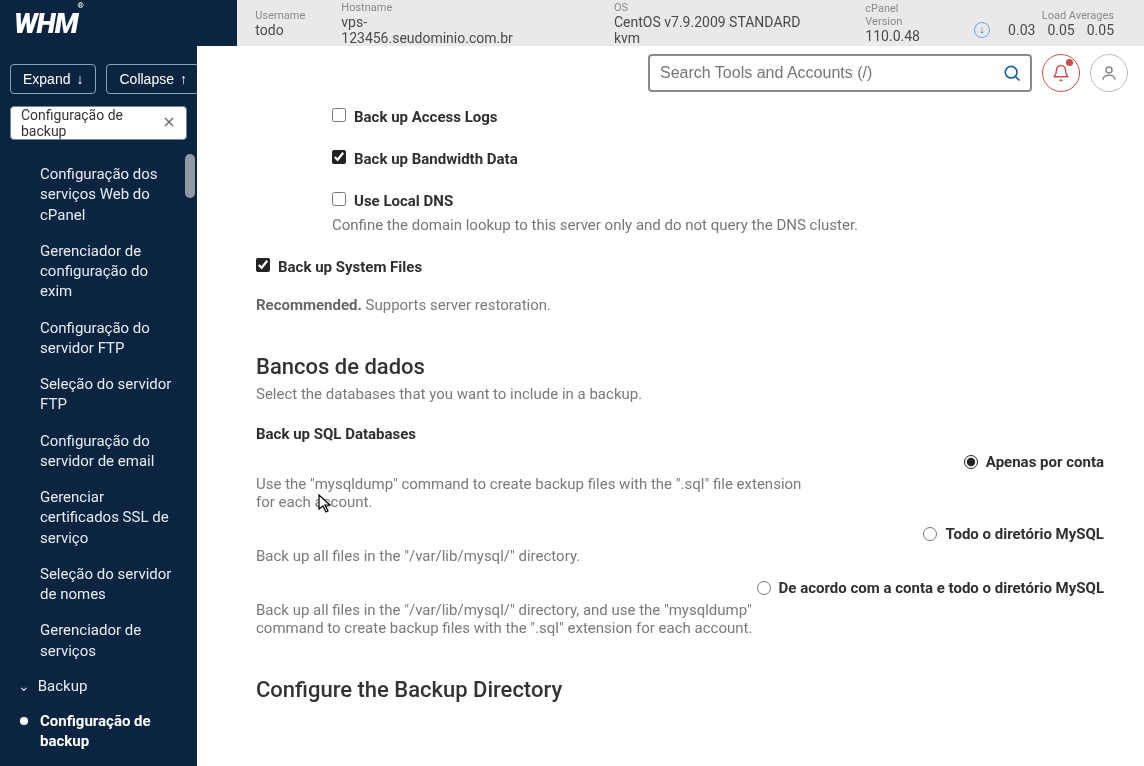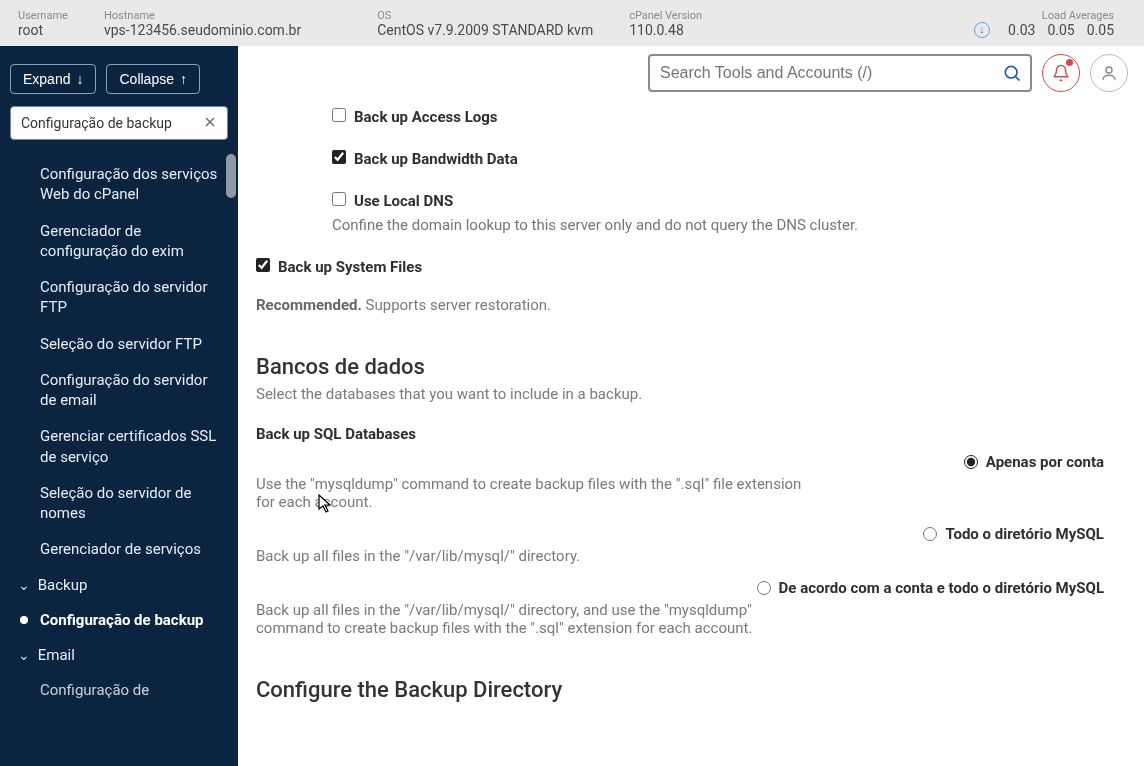--- a/index.html
+++ b/index.html
@@ -88,21 +88,21 @@
   .notif-dot {
     position:absolute; top:4px; right:6px;
     width:7px; height:7px; background:#c94f4f; border-radius:50%;
   }
   .bell-svg, .user-svg { width:18px; height:18px; }
 
   
   .sidebar {
     position:absolute;
     top:46px; left:0; bottom:0;
-    width: 238px;
+    width: 197px;
     background:#0b2540;
     color:#e6ecf2;
     overflow:hidden;
     display:flex; flex-direction:column;
   }
   .sb-ctl { display:flex; gap:10px; padding: 18px 10px 12px 10px; }
   .sb-btn {
     border:1px solid #8aa3bd; color:#fff; background:transparent;
     border-radius:4px; padding:6px 12px; font-size:14px; display:flex; align-items:center; gap:6px;
     cursor:pointer;
@@ -179,23 +179,26 @@
     position:absolute;
     left: 80px; top: 394px;
     width: 16px; height:20px;
     pointer-events:none;
   }
 </style>
 </head>
 <body>
 
 <div class="topbar">
+  <div class="logo-block">
+    <span class="logo"><span>WHM</span><sup>®</sup></span>
+  </div>
   <div class="meta-group">
     <span class="meta-label">Username</span>
-    <span class="meta-value">root</span>
+    <span class="meta-value">todo</span>
   </div>
   <div class="meta-group">
     <span class="meta-label">Hostname</span>
     <span class="meta-value">vps-123456.seudominio.com.br</span>
   </div>
   <div class="meta-group" style="margin-left:40px">
     <span class="meta-label">OS</span>
     <span class="meta-value">CentOS v7.9.2009 STANDARD kvm</span>
   </div>
   <div class="meta-group">

